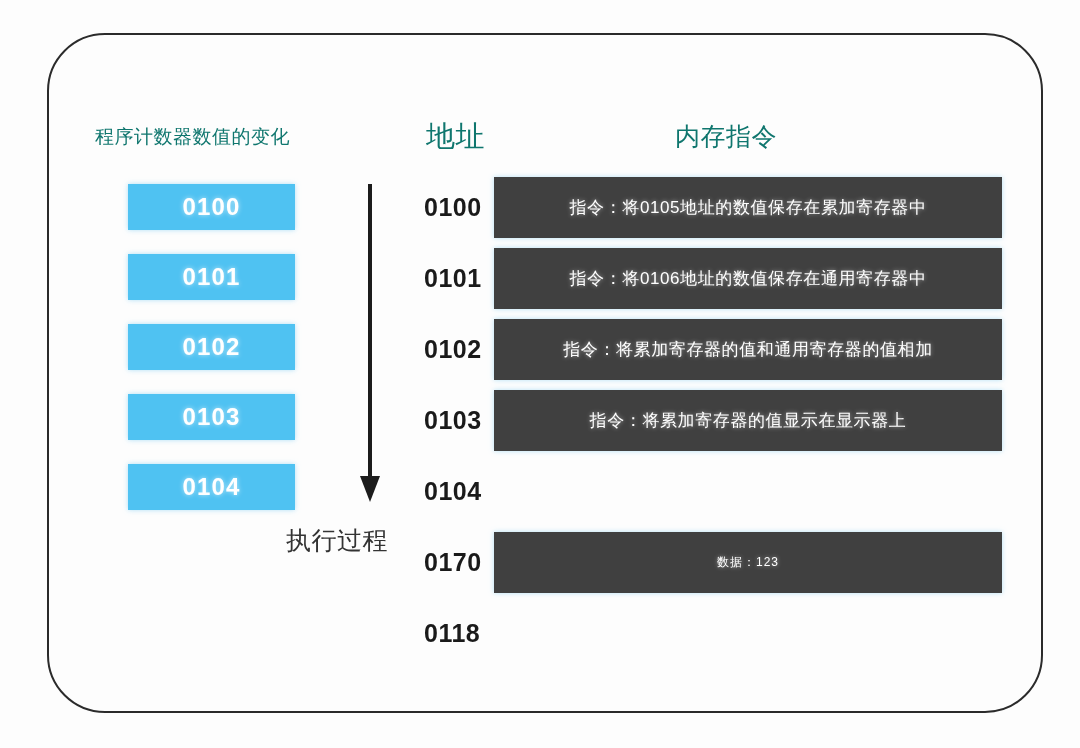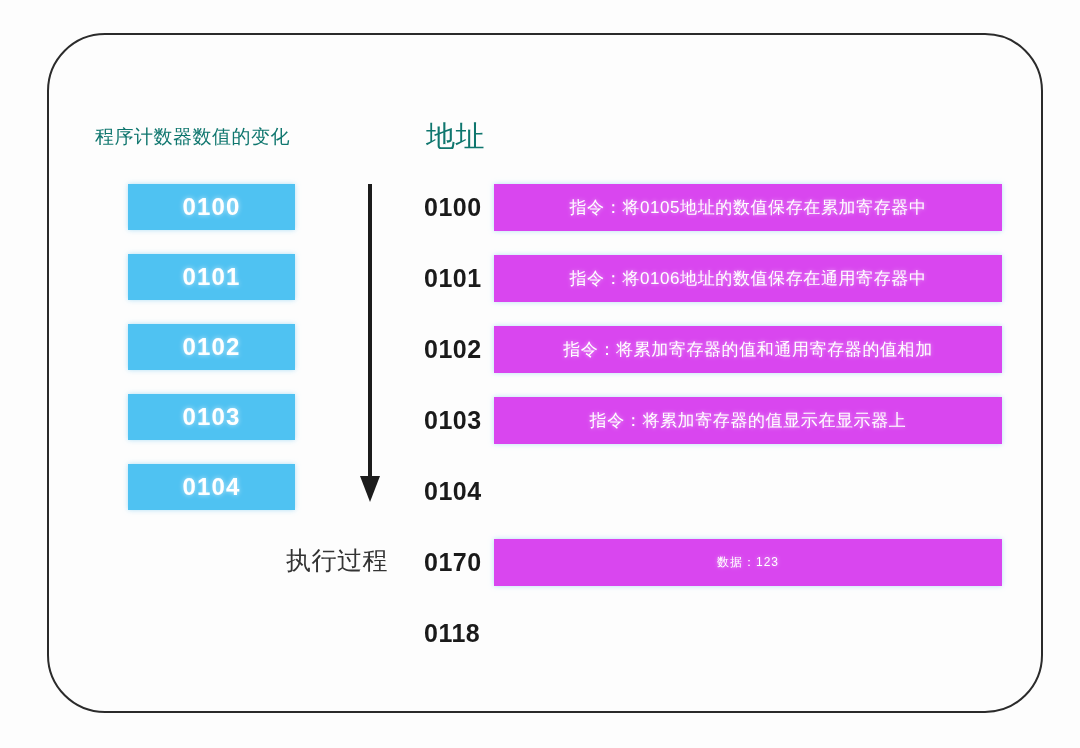--- a/index.html
+++ b/index.html
@@ -105,21 +105,21 @@
     top: 292px;
     width: 0;
     height: 0;
     border-left: 10px solid transparent;
     border-right: 10px solid transparent;
     border-top: 26px solid #1c1c1c;
   }
   .exec-label {
     position: absolute;
     left: 286px;
-    top: 544px;
+    top: 524px;
     font-size: 25px;
     color: #333333;
     white-space: nowrap;
     letter-spacing: 0.5px;
   }
 
   
   .mem-table {
     position: absolute;
     left: 424px;
@@ -136,22 +136,22 @@
   .mem-addr {
     width: 70px;
     flex: 0 0 70px;
     font-size: 25px;
     font-weight: bold;
     color: #1a1a1a;
     letter-spacing: 0.5px;
   }
   .mem-cell {
     flex: 1 1 auto;
-    height: 47px;
-    background: #d946ef;
+    height: 61px;
+    background: #404040;
     color: #ffffff;
     font-size: 17px;
     display: flex;
     align-items: center;
     justify-content: center;
     letter-spacing: 0.6px;
     box-shadow: 0 0 5px rgba(150, 215, 245, 0.7);
     text-shadow: 0 0 4px rgba(255,255,255,0.55);
     box-sizing: border-box;
     padding: 0 14px;
@@ -164,20 +164,21 @@
 </style>
 </head>
 <body>
 
 <div id="stage">
 
   <div class="frame"></div>
 
   <div class="hdr hdr-pc">程序计数器数值的变化</div>
   <div class="hdr hdr-addr">地址</div>
+  <div class="hdr hdr-mem">内存指令</div>
 
   <div class="pc-col">
     <div class="pc-box">0100</div>
     <div class="pc-box">0101</div>
     <div class="pc-box">0102</div>
     <div class="pc-box">0103</div>
     <div class="pc-box">0104</div>
   </div>
 
   <div class="arrow-wrap">

